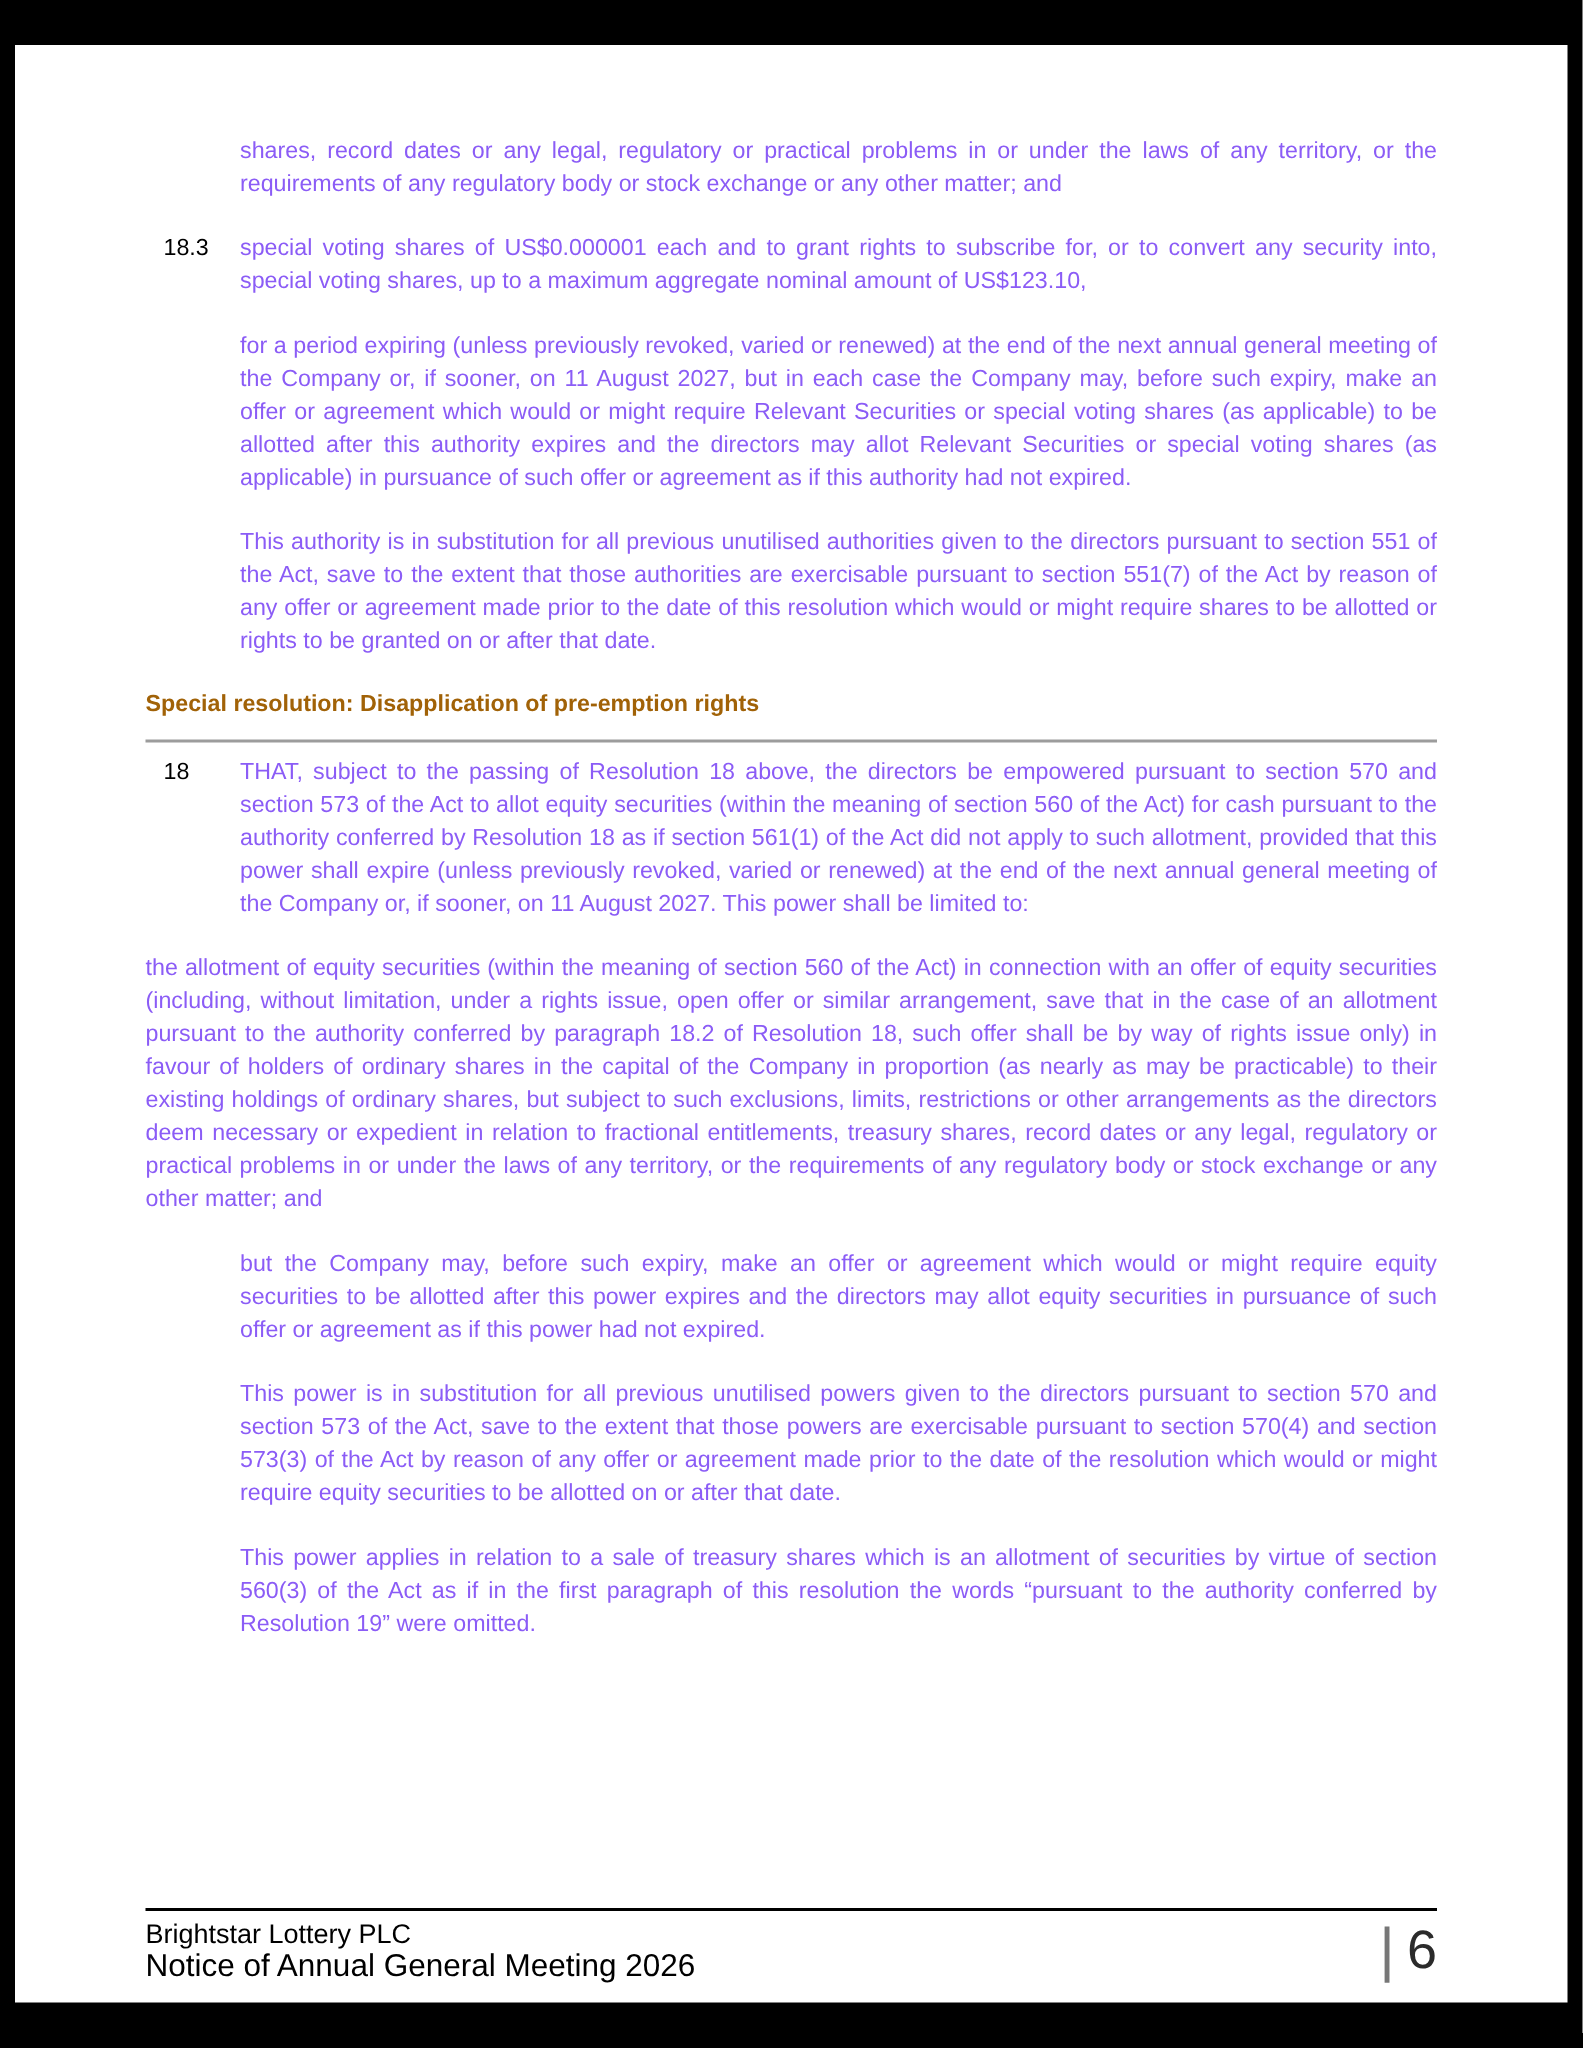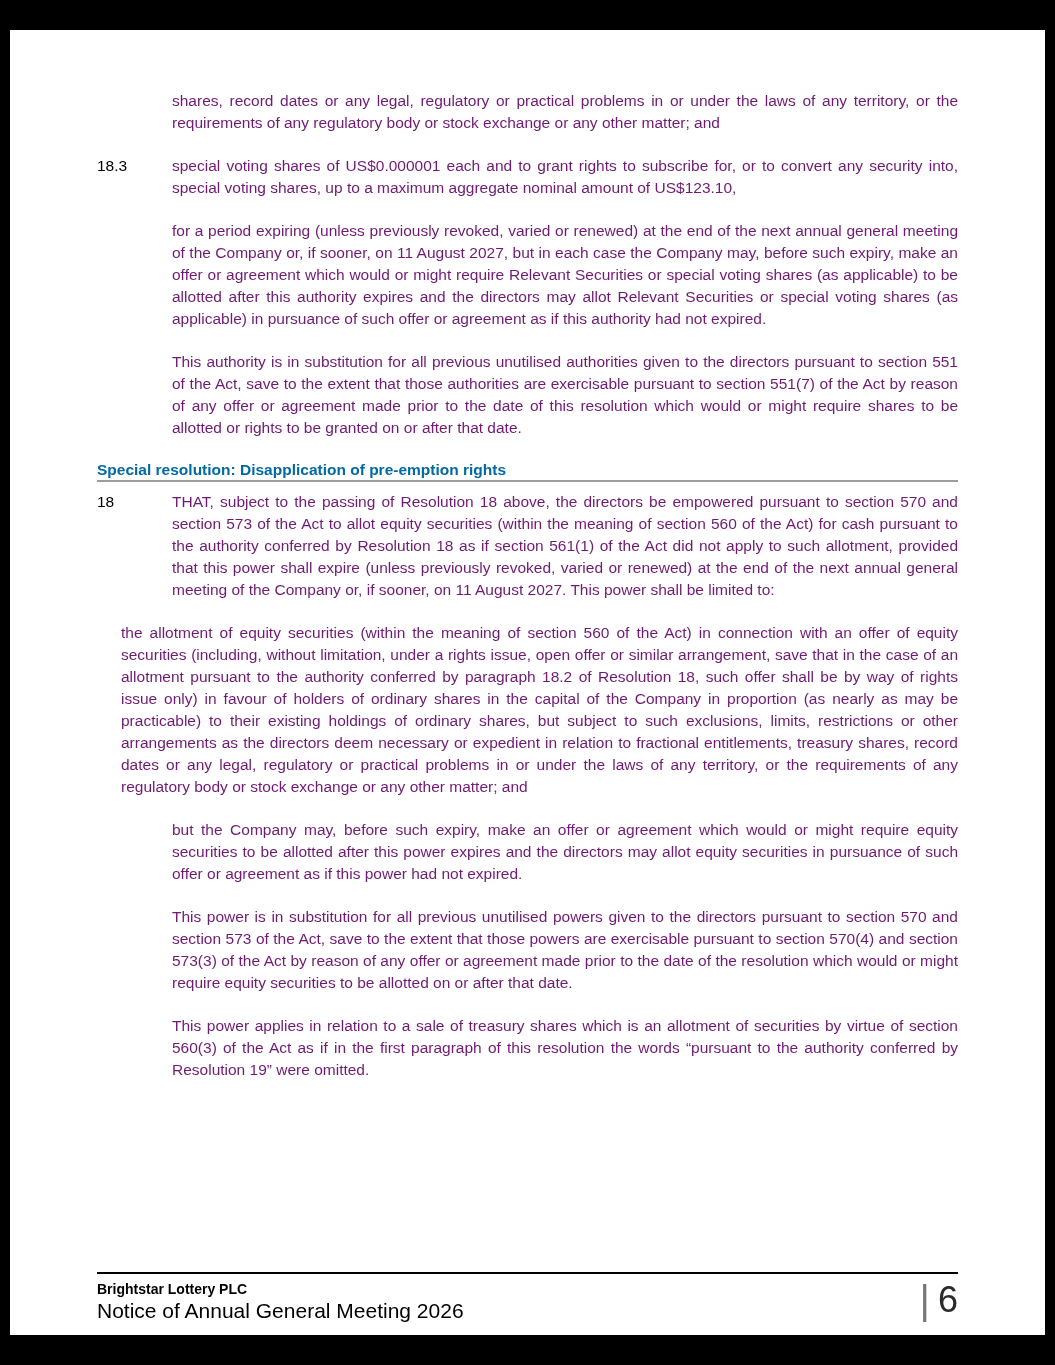--- a/index.html
+++ b/index.html
@@ -21,51 +21,51 @@
   .row {
     display: flex;
     margin-bottom: 21px;
   }
   .num {
     flex: 0 0 51px;
     width: 51px;
     font-size: 15.5px;
     line-height: 22px;
     color: #000;
+    margin-left: 12px;
   }
   .txt {
     flex: 1;
     font-size: 15.5px;
     line-height: 22px;
     text-align: justify;
-    color: #701a75;
-    margin-left: 24px;
+    color: #8b5cf6;
   }
   .section-heading {
     font-size: 15.5px;
     line-height: 20px;
     font-weight: bold;
-    color: #0369a1;
-    padding-bottom: 0;
+    color: #a16207;
+    padding-bottom: 13px;
     border-bottom: 2px solid #9c9c9c;
     margin-bottom: 9px;
   }
   .footer {
     position: absolute;
     left: 87px; right: 87px; bottom: 14px;
     border-top: 2px solid #000;
     padding-top: 5px;
     display: flex;
     justify-content: space-between;
     align-items: center;
   }
   .footer-left .company {
-    font-size: 14px;
+    font-size: 18px;
     line-height: 21px;
-    font-weight: bold;
+    font-weight: normal;
     color: #000;
   }
   .footer-left .subtitle {
     font-size: 21px;
     line-height: 21px;
     color: #000;
   }
   .footer-right {
     display: flex;
     align-items: center;

